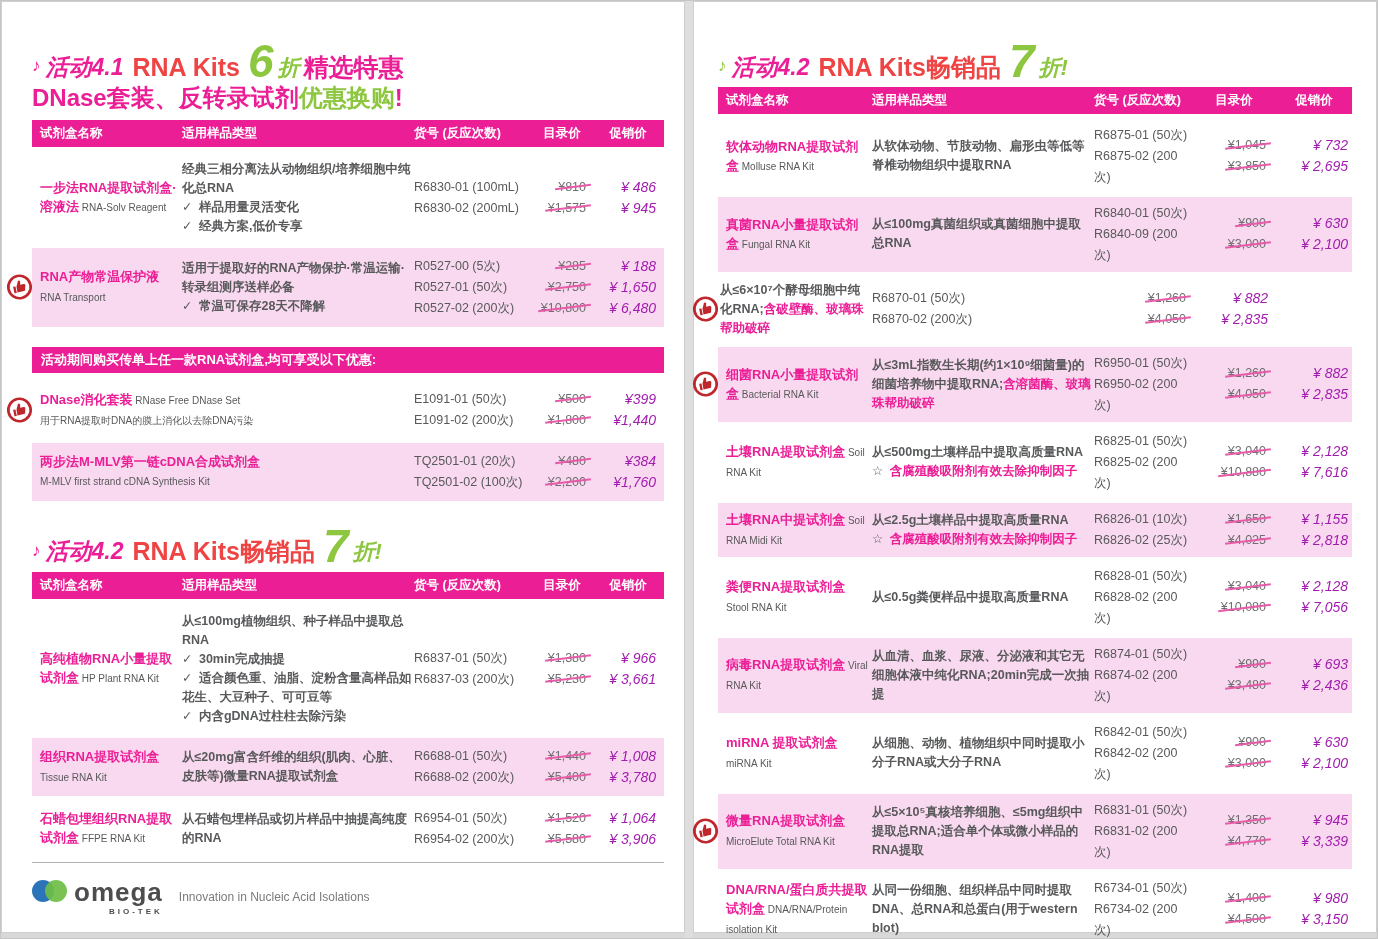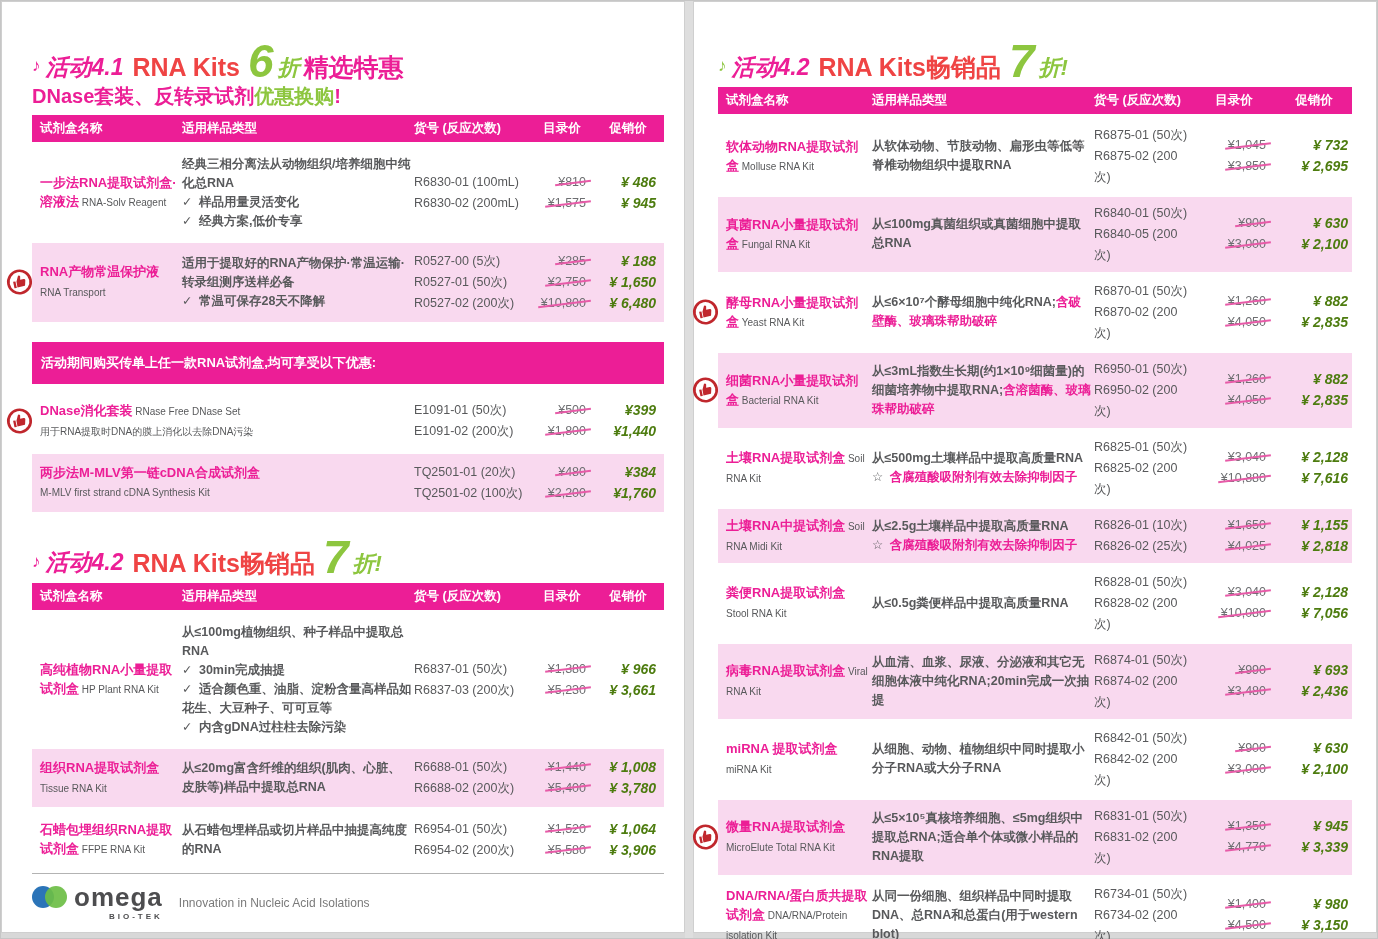--- a/index.html
+++ b/index.html
@@ -16,21 +16,21 @@
 
   
   .t-line { display:flex; align-items:flex-end; }
   .note  { color:#EC1E96; font-size:17px; font-weight:bold; margin:0 5px 4px 0; }
   .note.green { color:#8DC63F; }
   .act   { color:#EC1E96; font-size:23px; font-weight:bold; font-style:italic; line-height:1.1; }
   .prod  { color:#ef4444; font-size:25px; font-weight:bold; margin-left:9px; line-height:1.05; }
   .big   { color:#8DC63F; font-size:46px; font-weight:bold; font-style:italic; line-height:.78; margin:0 4px 0 8px; }
   .zhe   { color:#8DC63F; font-size:22px; font-weight:bold; font-style:italic; line-height:1.1; }
   .suffix{ color:#EC1E96; font-size:25px; font-weight:bold; margin-left:4px; line-height:1.05; }
-  .t2 { margin-top:4px; font-size:20px; font-weight:bold; line-height:1.2; }
+  .t2 { margin-top:4px; font-size:24px; font-weight:bold; line-height:1.2; }
   .t2-pink { color:#EC1E96; } .t2-green { color:#8DC63F; } .t2-bang { color:#EC1E96; }
 
   
   .thead { display:grid; background:#EC1E96; color:#ffffff; font-weight:bold; font-size:12.5px;
            padding:5px 0; margin-top:7px; margin-bottom:5px; }
   .grid-l, .grid-l.thead { grid-template-columns:148px 232px 118px 64px 68px; }
   .grid-l.wide { grid-template-columns:380px 118px 64px 68px; }
   .grid-r, .grid-r.thead { grid-template-columns:152px 222px 102px 80px 80px; }
   .th { padding-left:2px; } .th0 { padding-left:8px; } .th3,.th4 { text-align:center; padding-left:0; }
   .row { display:grid; position:relative; padding:8px 0; margin-bottom:4px; }
@@ -46,26 +46,26 @@
   .dline { color:#58595B; font-size:12.5px; line-height:19px; }
   .accent { color:#EC1E96; }
   .check { color:#58595B; margin-right:3px; }
   .skucol, .listcol, .promocol { display:flex; flex-direction:column; justify-content:center; }
   .sku { color:#58595B; font-size:12.5px; line-height:21px; }
   .listcol { align-items:flex-end; padding-right:8px; }
   .strike { color:#6D6E71; font-size:12.5px; line-height:21px; position:relative; }
   .strike::after { content:""; position:absolute; left:-3px; right:-5px; top:46%; height:1.7px;
                    background:#E75BA8; transform:rotate(-7deg); }
   .promocol { align-items:flex-end; padding-right:6px; }
-  .promo { color:#4d7c0f; font-size:14px; font-weight:bold; font-style:italic; line-height:21px; }
+  .promo { color:#a21caf; font-size:14px; font-weight:normal; font-style:italic; line-height:21px; }
   .hand { position:absolute; left:-26px; top:50%; transform:translateY(-50%); width:27px; height:27px; }
   .hand svg { transform:rotate(-12deg); }
 
   .banner { background:#EC1E96; color:#fff; font-weight:bold; font-size:13px;
-            padding:12px 9px; margin:16px 0 8px; }
+            padding:4px 9px; margin:16px 0 8px; }
   .sec2 { margin-top:24px; }
 
   
   .page-footer { margin-top:auto; border-top:1px solid #b3b3b3; display:flex; align-items:center; height:78px; }
   .logo { display:flex; flex-direction:column; align-items:flex-end; }
   .logo-top { display:flex; align-items:center; }
   .logo-circles { position:relative; width:35px; height:23px; margin-right:7px; }
   .c-blue  { position:absolute; left:0;  top:0; width:22px; height:22px; border-radius:50%; background:#2B74B8; }
   .c-green { position:absolute; left:13px; top:0; width:22px; height:22px; border-radius:50%; background:#6CBE45; opacity:.92; }
   .logo-word { font-size:26px; font-weight:bold; color:#4d4d4f; letter-spacing:1px; line-height:1; }
@@ -236,21 +236,21 @@
           <div class="cell promocol">
             <div class="promo">¥ 966</div>
             <div class="promo">¥ 3,661</div>
           </div>
         </div>
         <div class="row grid-l bg-pink">
           <div class="cell namecell">
             <div><span class="pname">组织RNA提取试剂盒</span><span class="pen"> Tissue RNA Kit</span></div>
           </div>
           <div class="cell desccell">
-            <div class="dline"><span>从≤20mg富含纤维的组织(肌肉、心脏、皮肤等)样品中提取总RNA</span></div>
+            <div class="dline"><span>从≤20mg富含纤维的组织(肌肉、心脏、皮肤等)微量RNA提取试剂盒</span></div>
           </div>
           <div class="cell skucol">
             <div class="sku">R6688-01 (50次)</div>
             <div class="sku">R6688-02 (200次)</div>
           </div>
           <div class="cell listcol">
             <div class="strike">¥1,440</div>
             <div class="strike">¥5,400</div>
           </div>
           <div class="cell promocol">
@@ -338,40 +338,37 @@
         </div>
         <div class="row grid-r bg-pink">
           <div class="cell namecell">
             <div><span class="pname">真菌RNA小量提取试剂盒</span><span class="pen"> Fungal RNA Kit</span></div>
           </div>
           <div class="cell desccell">
             <div class="dline"><span>从≤100mg真菌组织或真菌细胞中提取总RNA</span></div>
           </div>
           <div class="cell skucol">
             <div class="sku">R6840-01 (50次)</div>
-            <div class="sku">R6840-05 (200次)</div>
+            <div class="sku">R6840-09 (200次)</div>
           </div>
           <div class="cell listcol">
             <div class="strike">¥900</div>
             <div class="strike">¥3,000</div>
           </div>
           <div class="cell promocol">
             <div class="promo">¥ 630</div>
             <div class="promo">¥ 2,100</div>
           </div>
         </div>
         <div class="row grid-r">
           <span class="hand"><svg viewBox="0 0 26 26" width="27" height="27">
               <circle cx="13" cy="13" r="10.8" fill="#fff" stroke="#C0272D" stroke-width="2.6"></circle>
               <rect x="7" y="11.6" width="2.3" height="6.4" fill="#C0272D"></rect>
               <path fill="#C0272D" d="M10 17.8l.2-5.6 2.3-4.8c.25-.5.85-.75 1.35-.55.6.2.95.85.8 1.45l-.6 2.75h3.5c.85 0 1.45.8 1.25 1.6l-1.05 4c-.2.65-.75 1.1-1.4 1.1z"></path>
             </svg></span>
-          <div class="cell namecell">
-            <div><span class="pname">酵母RNA小量提取试剂盒</span><span class="pen"> Yeast RNA Kit</span></div>
-          </div>
           <div class="cell desccell">
             <div class="dline"><span>从≤6×10⁷个酵母细胞中纯化RNA;</span><span class="accent">含破壁酶、玻璃珠帮助破碎</span></div>
           </div>
           <div class="cell skucol">
             <div class="sku">R6870-01 (50次)</div>
             <div class="sku">R6870-02 (200次)</div>
           </div>
           <div class="cell listcol">
             <div class="strike">¥1,260</div>
             <div class="strike">¥4,050</div>

